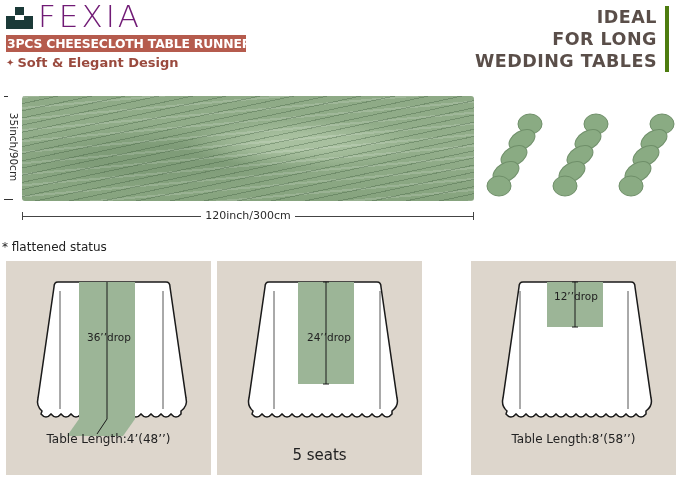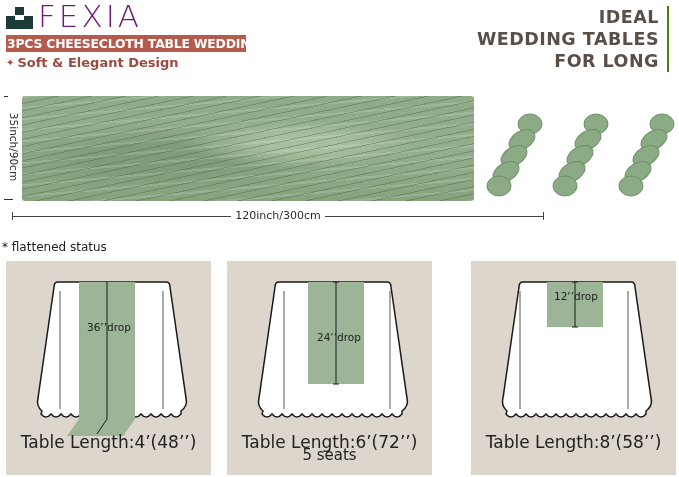--- a/index.html
+++ b/index.html
@@ -10,75 +10,75 @@
   .logo-mark { width: 28px; height: 22px; position: relative; margin-right: 4px; margin-top: 4px; }
   .logo-mark .base { position: absolute; left: 0; bottom: 0; width: 27px; height: 13px; background: #1b3a38; }
   .logo-mark .top { position: absolute; left: 9px; top: 0; width: 9px; height: 8px; background: #1b3a38; }
   .logo-mark .hole { position: absolute; left: 9px; top: 8px; width: 9px; height: 5px; background: #fff; }
   .brand-name { font-family: "DejaVu Sans", sans-serif; font-size: 31px; font-weight: 300; letter-spacing: 3px; color: #701a75; line-height: 32px; }
 
   .banner { position: absolute; left: 6px; top: 35px; width: 240px; height: 17px; background: #b55b4d; color: #ffffff; font-weight: bold; font-size: 12.4px; line-height: 17px; padding-left: 1px; white-space: nowrap; letter-spacing: -0.2px; }
   .subtitle { position: absolute; left: 6px; top: 55px; font-size: 13px; font-weight: bold; color: #9a4a3e; display: flex; align-items: center; white-space: nowrap; }
   .subtitle .star { font-size: 10px; margin-right: 3px; }
 
-  .ideal { position: absolute; right: 10px; top: 6px; text-align: right; font-weight: bold; font-size: 17.5px; line-height: 22px; color: #5a4e49; padding-right: 8px; border-right: 2px solid #4d7c0f; letter-spacing: 0.5px; }
+  .ideal { position: absolute; right: 10px; top: 6px; text-align: right; font-weight: bold; font-size: 17.5px; line-height: 22px; color: #5a4e49; padding-right: 8px; border-right: 4px solid #4d7c0f; letter-spacing: 0.5px; }
 
   .runner { position: absolute; left: 22px; top: 96px; width: 452px; height: 105px; border-radius: 3px;
     background:
       repeating-linear-gradient(168deg, rgba(60,90,60,0.35) 0 1px, transparent 1px 7px),
       repeating-linear-gradient(175deg, rgba(255,255,255,0.15) 0 2px, transparent 2px 11px),
       radial-gradient(ellipse at 62% 45%, #a8c09f 0 10%, transparent 30%),
       radial-gradient(ellipse at 30% 60%, #7f9c78 0 15%, transparent 40%),
       linear-gradient(180deg, #8eaa86, #93ae8b 50%, #86a37e);
   }
   .dim-v { position: absolute; left: 4px; top: 96px; width: 10px; height: 104px; }
   .dim-v .line { position: absolute; left: 4px; top: 0; width: 1px; height: 104px; background: #333; }
   .dim-v .cap { position: absolute; left: 0; width: 9px; height: 1px; background: #333; }
   .dim-v .lbl { position: absolute; left: -42px; top: 45px; width: 104px; text-align: center; transform: rotate(90deg); font-size: 10.5px; background: #fff; }
   .dim-v .lbl span { background: #fff; padding: 0 2px; }
 
-  .dim-h { position: absolute; left: 12px; top: 211px; width: 532px; height: 10px; padding-left: 30px; }
+  .dim-h { position: absolute; left: 22px; top: 211px; width: 452px; height: 10px; padding-left: 30px; }
   .dim-h .line { position: absolute; left: 0; top: 5px; width: 100%; height: 1px; background: #444; }
   .dim-h .cap { position: absolute; top: 1px; width: 1px; height: 8px; background: #444; }
   .dim-h .lbl { position: absolute; left: 0; width: 100%; top: -2px; text-align: center; font-size: 11px; }
   .dim-h .lbl span { background: #fff; padding: 0 4px; }
 
   .skeins { position: absolute; left: 486px; top: 110px; width: 190px; height: 90px; display: flex; justify-content: space-between; }
   .skein { width: 58px; height: 90px; position: relative; }
 
   .note { position: absolute; left: 2px; top: 240px; font-size: 12px; color: #222; }
 
   .panel { position: absolute; top: 261px; width: 205px; height: 214px; background: #ddd6cc; }
   .panel svg { position: absolute; left: 0; top: 0; }
   .panel .drop-lbl { position: absolute; font-size: 10.5px; color: #222; text-align: right; }
-  .panel .len { position: absolute; left: 0; width: 100%; top: 171px; text-align: center; font-size: 17px; color: #222; }
+  .panel .len { position: absolute; left: 0; width: 100%; top: 171px; text-align: center; font-size: 12px; color: #222; }
   .panel .seats { position: absolute; left: 0; width: 100%; top: 185px; text-align: center; font-size: 15px; color: #222; }
 </style>
 </head>
 <body>
 
 <div class="brand">
   <div class="logo-mark">
     <div class="top"></div>
       <div class="base"></div>
       <div class="hole"></div>
   </div>
   <div class="brand-name">FEXIA</div>
 </div>
 
-<div class="banner">3PCS CHEESECLOTH TABLE WEDDING</div>
+<div class="banner">3PCS CHEESECLOTH TABLE RUNNER</div>
 <div class="subtitle">
   <span class="star">✦</span>
   <span>Soft &amp; Elegant Design</span>
 </div>
 
 <div class="ideal">
   <div>IDEAL</div>
+  <div>FOR LONG</div>
   <div>WEDDING TABLES</div>
-  <div>FOR LONG</div>
 </div>
 
 <div class="dim-v">
   <div class="line"></div>
   <div class="cap" style="top:0"></div>
   <div class="cap" style="bottom:0"></div>
   <div class="lbl"><span>35inch/90cm</span></div>
 </div>
 
 <div class="runner"></div>
@@ -125,36 +125,35 @@
 <div class="panel" style="left:6px;">
   <svg width="205" height="214">
     <path d="M52 21 L160 21 Q164 21 164 26 L180 137 Q182 145 175 150 L175 153 q-5 6 -10 0 q-5 6 -10 0 q-5 6 -10 0 q-5 6 -10 0 q-5 6 -10 0 q-5 6 -10 0 q-5 6 -10 0 q-5 6 -10 0 q-5 6 -10 0 q-5 6 -10 0 q-5 6 -10 0 q-5 6 -10 0 q-5 6 -10 0 q-5 6 -10 0 L36 150 Q30 145 32 137 L48 26 Q48 21 52 21 Z" fill="#ffffff" stroke="#1a1a1a" stroke-width="1.5"></path>
     <rect x="73" y="21" width="56" height="137" fill="#9cb597"></rect>
     <polygon points="73,158 129,158 117,175 61,175" fill="#9cb597"></polygon>
     <line x1="54" y1="30" x2="54" y2="148" stroke="#555" stroke-width="1"></line>
     <line x1="157" y1="30" x2="157" y2="148" stroke="#555" stroke-width="1"></line>
     <line x1="101" y1="21" x2="101" y2="158" stroke="#1a1a1a" stroke-width="1"></line>
     <line x1="101" y1="158" x2="91" y2="173" stroke="#1a1a1a" stroke-width="1"></line>
   </svg>
-  <div class="drop-lbl" style="left:81px; top:60px;">36’’drop</div>
+  <div class="drop-lbl" style="left:81px; top:70px;">36’’drop</div>
   <div class="len">Table Length:4’(48’’)</div>
 </div>
 
-<div class="panel" style="left:227px;padding-left:46px;">
+<div class="panel" style="left:217px;padding-left:46px;">
   <svg width="205" height="214">
     <path d="M52 21 L160 21 Q164 21 164 26 L180 137 Q182 145 175 150 L175 153 q-5 6 -10 0 q-5 6 -10 0 q-5 6 -10 0 q-5 6 -10 0 q-5 6 -10 0 q-5 6 -10 0 q-5 6 -10 0 q-5 6 -10 0 q-5 6 -10 0 q-5 6 -10 0 q-5 6 -10 0 q-5 6 -10 0 q-5 6 -10 0 q-5 6 -10 0 L36 150 Q30 145 32 137 L48 26 Q48 21 52 21 Z" fill="#ffffff" stroke="#1a1a1a" stroke-width="1.5"></path>
     <rect x="81" y="21" width="56" height="102" fill="#9cb597"></rect>
     <line x1="57" y1="30" x2="57" y2="148" stroke="#555" stroke-width="1"></line>
     <line x1="163" y1="30" x2="163" y2="148" stroke="#555" stroke-width="1"></line>
     <line x1="109" y1="21" x2="109" y2="123" stroke="#1a1a1a" stroke-width="1"></line>
     <line x1="106" y1="21" x2="112" y2="21" stroke="#1a1a1a" stroke-width="1"></line>
     <line x1="106" y1="123" x2="112" y2="123" stroke="#1a1a1a" stroke-width="1"></line>
   </svg>
   <div class="drop-lbl" style="left:90px; top:70px;">24’’drop</div>
-  <div class="len">Table Length:6’(72’’)</div>
   <div class="seats">5 seats</div>
 </div>
 
 <div class="panel" style="left:471px;">
   <svg width="205" height="214">
     <path d="M52 21 L160 21 Q164 21 164 26 L180 137 Q182 145 175 150 L175 153 q-5 6 -10 0 q-5 6 -10 0 q-5 6 -10 0 q-5 6 -10 0 q-5 6 -10 0 q-5 6 -10 0 q-5 6 -10 0 q-5 6 -10 0 q-5 6 -10 0 q-5 6 -10 0 q-5 6 -10 0 q-5 6 -10 0 q-5 6 -10 0 q-5 6 -10 0 L36 150 Q30 145 32 137 L48 26 Q48 21 52 21 Z" fill="#ffffff" stroke="#1a1a1a" stroke-width="1.5"></path>
     <rect x="76" y="21" width="56" height="45" fill="#9cb597"></rect>
     <line x1="49" y1="30" x2="49" y2="148" stroke="#555" stroke-width="1"></line>
     <line x1="157" y1="30" x2="157" y2="148" stroke="#555" stroke-width="1"></line>
     <line x1="104" y1="21" x2="104" y2="66" stroke="#1a1a1a" stroke-width="1"></line>

